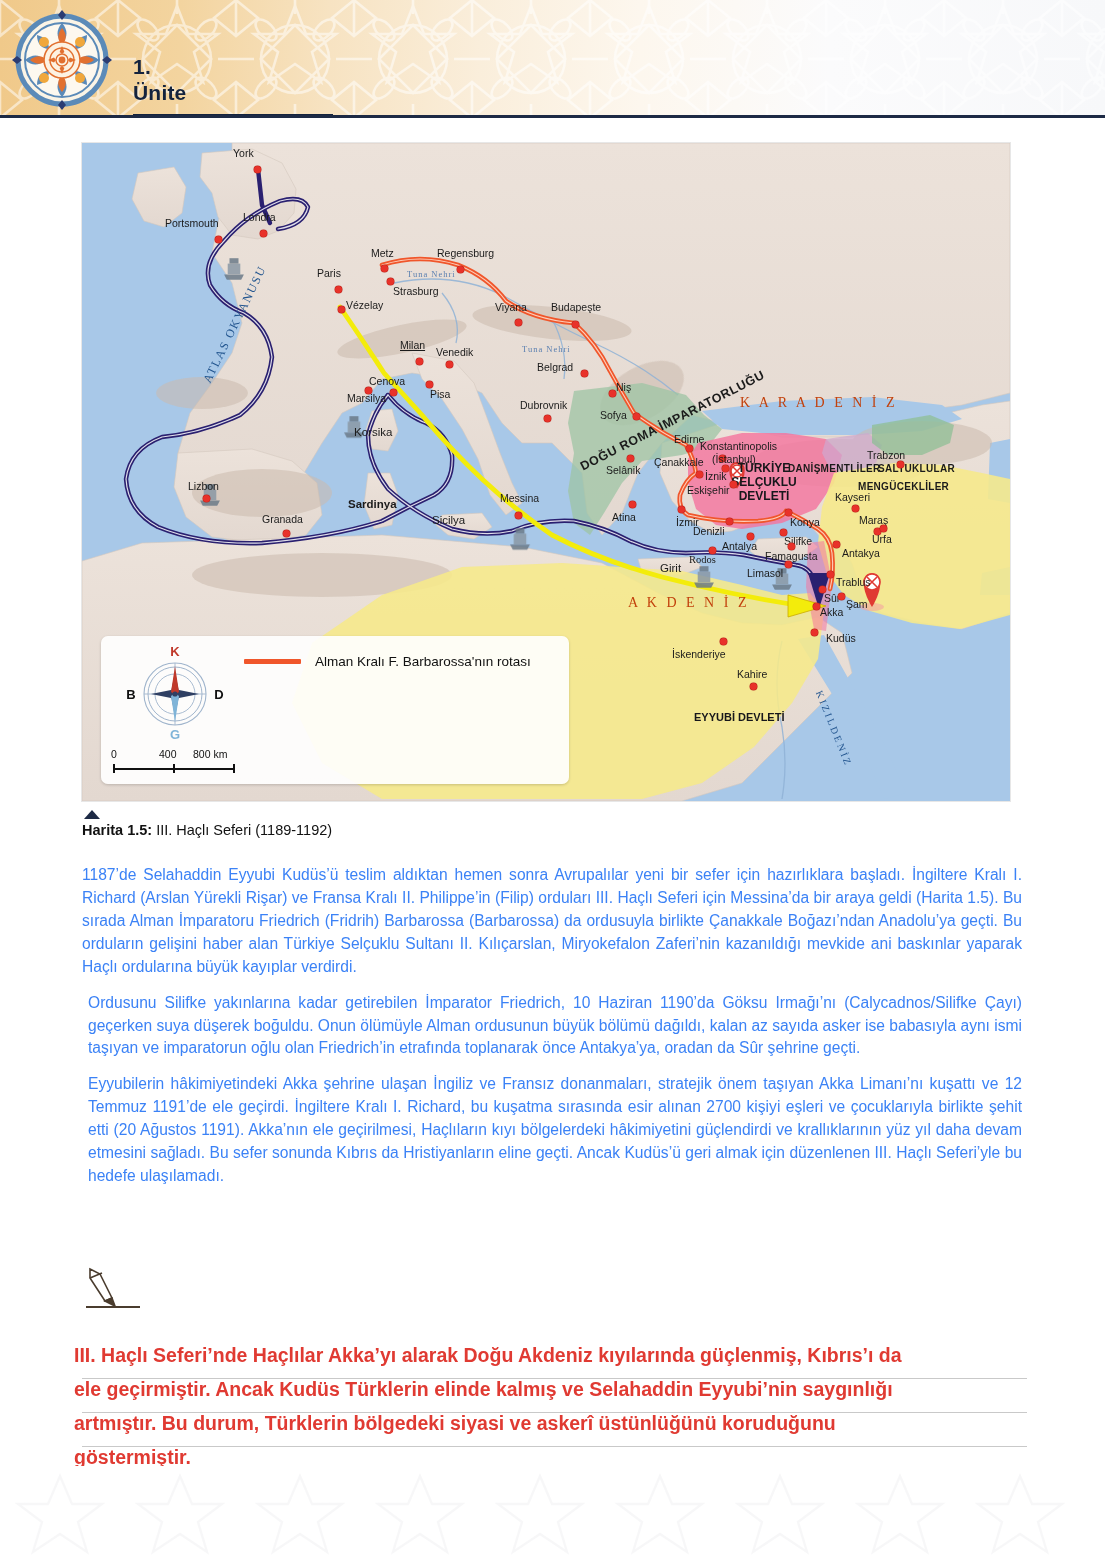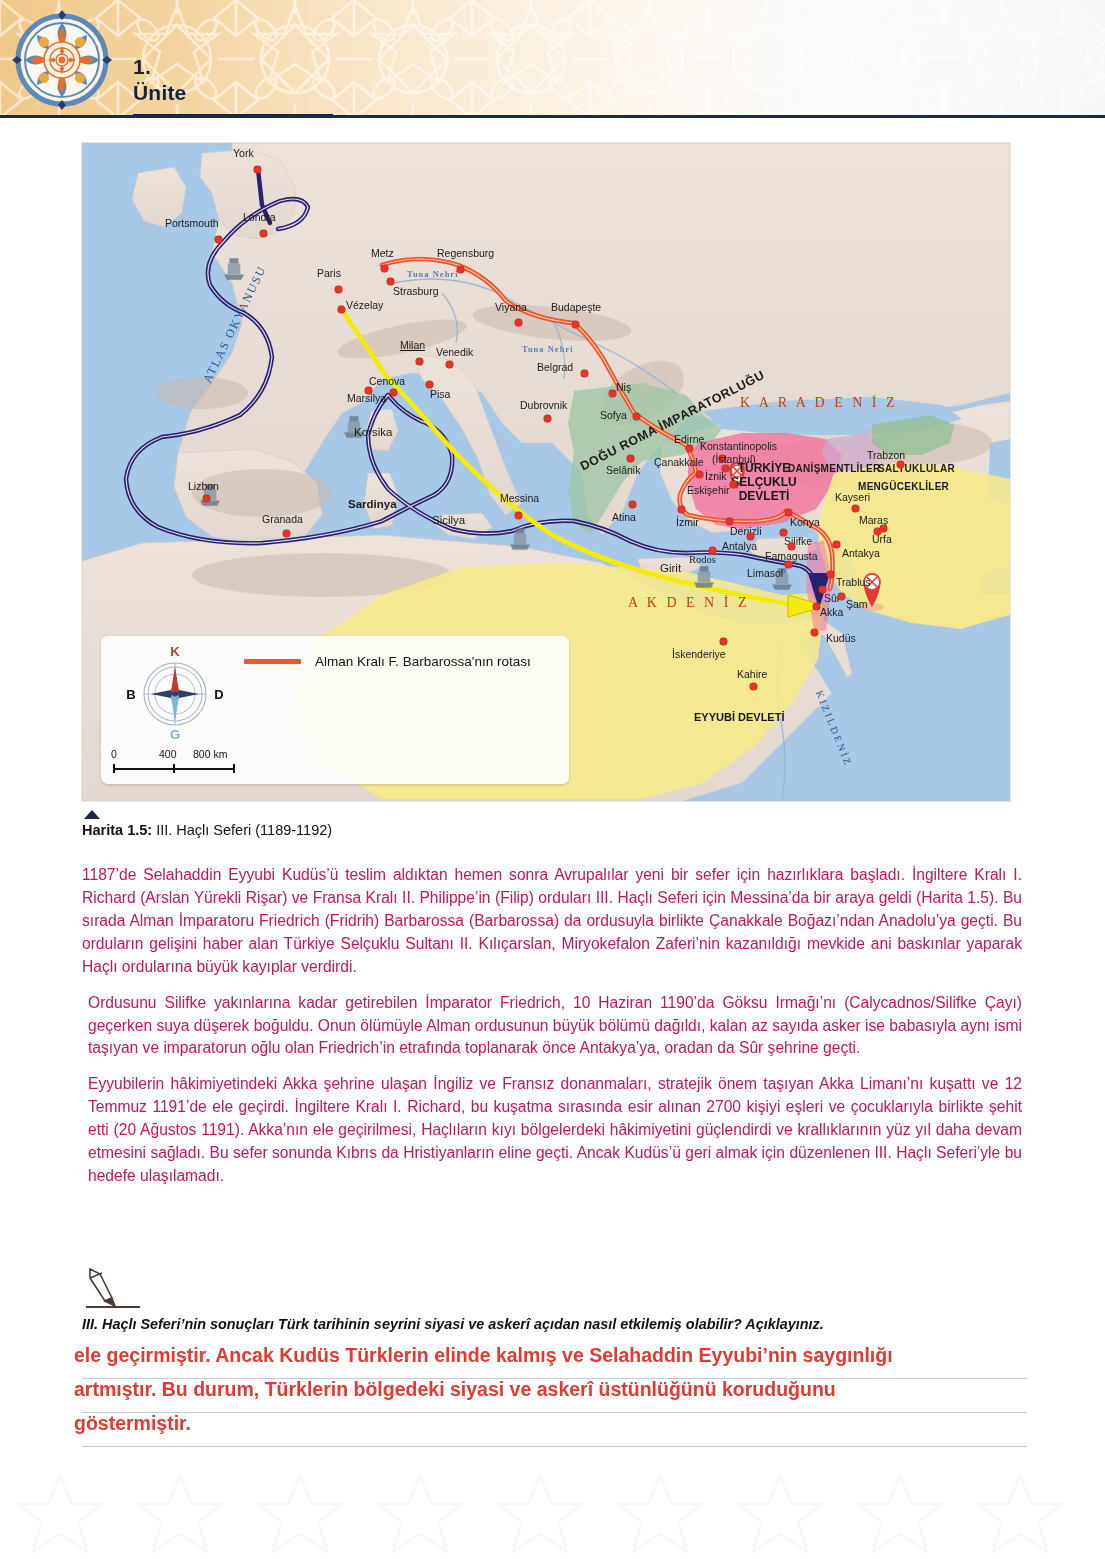--- a/index.html
+++ b/index.html
@@ -59,21 +59,21 @@
   .region-label {
     position:absolute; font-size:10px; font-weight:700; color:#1b1b1b;
     white-space:nowrap; letter-spacing:.3px;
   }
   .state-label {
     position:absolute; font-size:12px; font-weight:700; color:#17171b;
     white-space:nowrap; text-align:center; line-height:1.18;
   }
   .river-label {
     position:absolute; font-size:8.5px; color:#5a7fb0;
-    font-family:"Liberation Serif", serif; letter-spacing:1px; font-style:normal;font-weight:bold;
+    font-family:"Liberation Serif", serif; letter-spacing:1px; font-style:normal;
   }
   .rot-doguroma {
     position:absolute; font-size:12.5px; font-weight:700; color:#1b1b1b;
     white-space:nowrap; transform: rotate(-27deg); transform-origin: left top;
     letter-spacing:.6px;
   }
   .rot-kizildeniz {
     position:absolute; font-size:10px; color:#22558f; white-space:nowrap;
     transform: rotate(68deg); transform-origin:left top;
     font-family:"Liberation Serif", serif; letter-spacing:2.5px;
@@ -111,21 +111,21 @@
     border-bottom:9px solid #1d2a45;
   }
   .caption {
     position:absolute; left:82px; top:822px; font-size:14.5px; color:#111;
   }
   .caption b { font-weight:700; }
 
   
   .body-col { position:absolute; left:82px; top:864px; width:940px; }
   p.para {
-    font-size:15.6px; line-height:1.47; color:#be185d; text-align:justify;
+    font-size:15.6px; line-height:1.47; color:#3b82f6; text-align:justify;
     margin-bottom:13px;
   }
   .para-2 { padding-left:6px; }
   .para-3 { padding-left:6px; }
 
   
   .pencil { position:absolute; left:84px; top:1266px; width:62px; height:46px; }
   .question {
     position:absolute; left:82px; top:1316px; width:940px;
     font-size:14.4px; font-style:italic; font-weight:700; color:#111;
@@ -480,21 +480,21 @@
         <div class="city-label" style="left: 623px; top: 327px;">İznik</div>
         <div class="city-dot" style="left: 545px; top: 312px;"></div>
         <div class="city-label" style="left: 524px; top: 321px;">Selânik</div>
         <div class="city-dot" style="left: 648px; top: 338px;"></div>
         <div class="city-label" style="left: 605px; top: 341px;">Eskişehir</div>
         <div class="city-dot" style="left: 547px; top: 358px;"></div>
         <div class="city-label" style="left: 530px; top: 368px;">Atina</div>
         <div class="city-dot" style="left: 596px; top: 363px;"></div>
         <div class="city-label" style="left: 594px; top: 373px;">İzmir</div>
         <div class="city-dot" style="left: 644px; top: 375px;"></div>
-        <div class="city-label" style="left: 648px; top: 382px;">Denizli</div>
+        <div class="city-label" style="left: 611px; top: 382px;">Denizli</div>
         <div class="city-dot" style="left: 665px; top: 390px;"></div>
         <div class="city-label" style="left: 640px; top: 397px;">Antalya</div>
         <div class="city-dot" style="left: 703px; top: 366px;"></div>
         <div class="city-label" style="left: 708px; top: 373px;">Konya</div>
         <div class="city-dot" style="left: 770px; top: 362px;"></div>
         <div class="city-label" style="left: 753px; top: 348px;">Kayseri</div>
         <div class="city-dot" style="left: 815px; top: 318px;"></div>
         <div class="city-label" style="left: 785px; top: 306px;">Trabzon</div>
         <div class="city-dot" style="left: 792px; top: 385px;"></div>
         <div class="city-label" style="left: 777px; top: 371px;">Maraş</div>
@@ -598,30 +598,30 @@
 
   <svg class="pencil" viewBox="0 0 62 46">
     <g stroke="#4a3c2e" stroke-width="1.6" fill="#ffffff">
       <path d="M6 3 L16 8 L28 32 L21 35 L6 12 Z"></path>
       <path d="M21 35 L28 32 L31 40 Z" fill="#4a3c2e"></path>
       <path d="M6 12 L18 7"></path>
     </g>
     <line x1="2" y1="41" x2="56" y2="41" stroke="#4a3c2e" stroke-width="2.2"></line>
   </svg>
 
-  <div class="question">III. Haçlı Seferi’nin sonuçları Türk tarihinin seyrini siyasi ve askerî açıdan nasıl etkilemiş olabilir? Açıklayınız.</div>
 
   <div class="answer-lines">
     <div class="ruled" style="top:34px;"></div>
     <div class="ruled" style="top:68px;"></div>
     <div class="ruled" style="top:102px;"></div>
     <div class="ruled" style="top:136px;"></div>
   </div>
 
   <div class="answer">
+    <div>III. Haçlı Seferi’nde Haçlılar Akka’yı alarak Doğu Akdeniz kıyılarında güçlenmiş, Kıbrıs’ı da</div>
     <div>ele geçirmiştir. Ancak Kudüs Türklerin elinde kalmış ve Selahaddin Eyyubi’nin saygınlığı</div>
     <div>artmıştır. Bu durum, Türklerin bölgedeki siyasi ve askerî üstünlüğünü koruduğunu</div>
     <div>göstermiştir.</div>
   </div>
 
   <div class="footer">
     <svg class="footer-pattern" viewBox="0 0 1105 93" preserveAspectRatio="none">
       <rect x="0" y="0" width="1105" height="93" fill="url(#starpat)"></rect>
       <g fill="none" stroke="#f0f0f2" stroke-width="2.4">
         <g>

